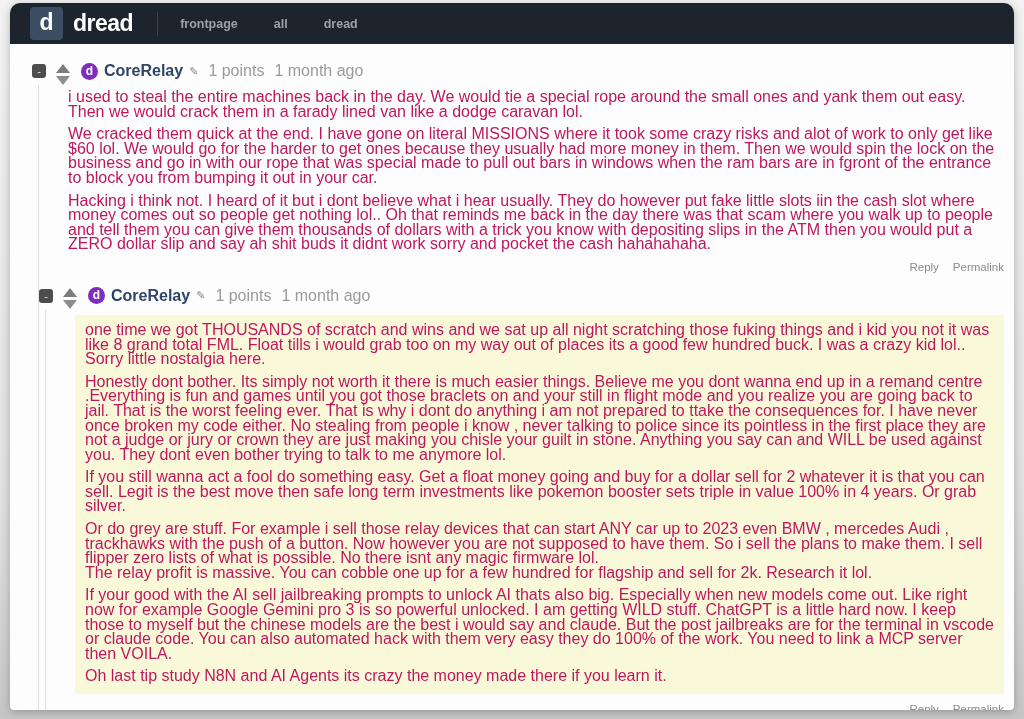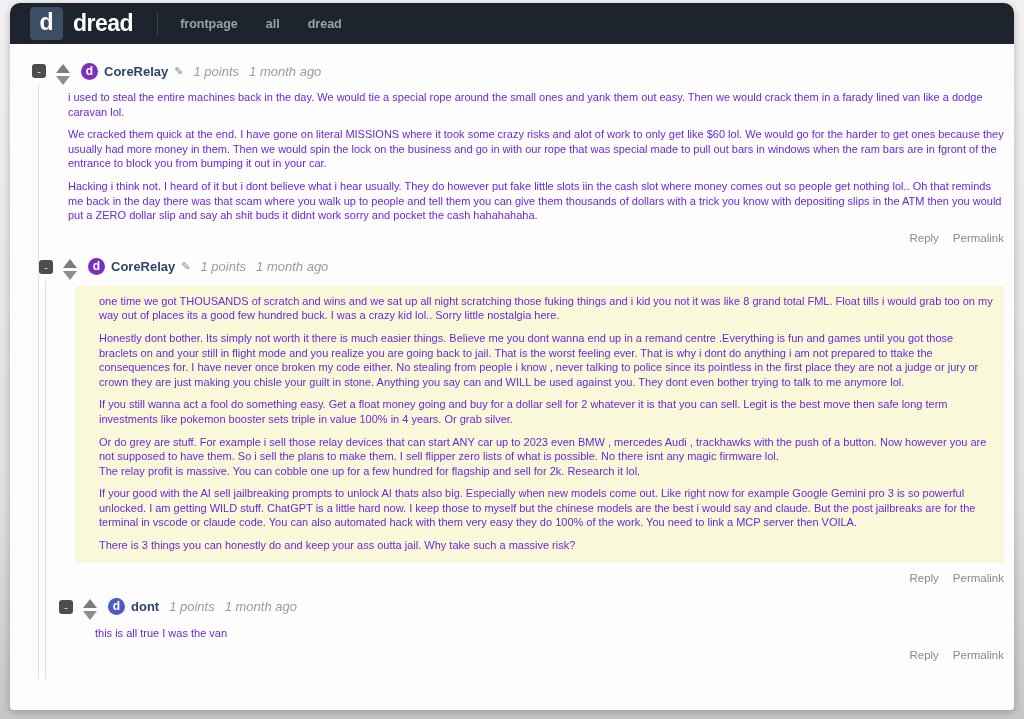--- a/index.html
+++ b/index.html
@@ -19,21 +19,21 @@
     padding:0 20px;
   }
   .logo-wrap { display:flex; align-items:center; gap:10px; cursor:pointer; }
   .logo-box {
     width:33px; height:33px; border-radius:4px; background:#3c4e63;
     color:#fff; font-weight:bold; font-size:23px; line-height:31px;
     text-align:center; display:inline-block;
   }
   .brand { color:#fff; font-size:23px; font-weight:800; letter-spacing:-0.5px; }
   .nav-divider { width:1px; height:24px; background:rgba(255,255,255,.14); margin:0 22px 0 24px; }
-  .nav-links { display:flex; gap:28px; }
+  .nav-links { display:flex; gap:36px; }
   .nav-link { color:#9aa1a9; font-size:12.5px; font-weight:600; text-decoration:none; cursor:pointer; }
   
   .main { padding:17px 10px 0 22px; }
   .comment { position:relative; }
   .thread-line { position:absolute; left:6px; top:24px; bottom:-18px; width:1px; background:#e0e0e0; }
   .c-header { display:flex; align-items:center; gap:6px; height:20px; }
   .collapse {
     width:14px; height:14px; background:#4d4d4d; border:none; border-radius:3px;
     color:#e6e6e6; font-size:11px; line-height:12px; text-align:center;
     cursor:pointer; flex:0 0 auto; padding:0;
@@ -41,26 +41,26 @@
   .votes { display:flex; flex-direction:column; align-items:center; gap:3px; margin:6px 5px 0 4px; }
   .arrow { width:0; height:0; cursor:pointer; }
   .arrow.up   { border-left:7px solid transparent; border-right:7px solid transparent; border-bottom:9px solid #7c7c7c; }
   .arrow.down { border-left:7px solid transparent; border-right:7px solid transparent; border-top:9px solid #8d8d8d; }
   .avatar {
     width:17px; height:17px; border-radius:50%; color:#fff; font-weight:bold;
     font-size:12px; line-height:17px; text-align:center; flex:0 0 auto; cursor:pointer;
   }
   .avatar.purple { background:#7d2ebd; }
   .avatar.blue   { background:#4a5cc5; }
-  .username { color:#2f4468; font-size:13px; font-weight:bold; text-decoration:none; cursor:pointer; }
+  .username { color:#2f4468; font-size:16px; font-weight:bold; text-decoration:none; cursor:pointer; }
   .pencil { color:#8b8b8b; font-size:11px; }
-  .meta { color:#9b9b9b; font-size:13px; margin-left:4px;font-style:italic; }
-  .c-body { margin:9px 0 0 36px; color:#6d28d9; font-size:11px; line-height:14.6px; }
+  .meta { color:#9b9b9b; font-size:16px; margin-left:4px; }
+  .c-body { margin:9px 0 0 36px; color:#be185d; font-size:16px; line-height:14.6px; }
   .c-body p { margin:0 0 8px 0; white-space:pre-line; }
-  .c-body.highlight { background:#f9f9da; border-radius:2px; padding:8px 10px 2px 24px; }
+  .c-body.highlight { background:#f9f9da; border-radius:2px; padding:8px 10px 2px 10px; }
   .c-actions { margin:9px 0 13px 36px; display:flex; gap:14px;justify-content:flex-end; }
   .c-actions a { color:#8a8a8a; font-size:11.5px; text-decoration:none; cursor:pointer; }
   .children-l1 { margin-left:7px; }
   .children-l2 { margin-left:20px; }
 </style>
 </head>
 <body>
 
 <div class="page">
 
@@ -118,21 +118,21 @@
             <span class="meta">1 points</span>
             <span class="meta">1 month ago</span>
           </div>
           <div class="c-body highlight">
             <p>one time we got THOUSANDS of scratch and wins and we sat up all night scratching those fuking things and i kid you not it was like 8 grand total FML. Float tills i would grab too on my way out of places its a good few hundred buck. I was a crazy kid lol.. Sorry little nostalgia here.</p>
             <p>Honestly dont bother. Its simply not worth it there is much easier things. Believe me you dont wanna end up in a remand centre .Everything is fun and games until you got those braclets on and your still in flight mode and you realize you are going back to jail. That is the worst feeling ever. That is why i dont do anything i am not prepared to ttake the consequences for. I have never once broken my code either. No stealing from people i know , never talking to police since its pointless in the first place they are not a judge or jury or crown they are just making you chisle your guilt in stone. Anything you say can and WILL be used against you. They dont even bother trying to talk to me anymore lol.</p>
             <p>If you still wanna act a fool do something easy. Get a float money going and buy for a dollar sell for 2 whatever it is that you can sell. Legit is the best move then safe long term investments like pokemon booster sets triple in value 100% in 4 years. Or grab silver.</p>
             <p>Or do grey are stuff. For example i sell those relay devices that can start ANY car up to 2023 even BMW , mercedes Audi , trackhawks with the push of a button. Now however you are not supposed to have them. So i sell the plans to make them. I sell flipper zero lists of what is possible. No there isnt any magic firmware lol.
 The relay profit is massive. You can cobble one up for a few hundred for flagship and sell for 2k. Research it lol.</p>
             <p>If your good with the AI sell jailbreaking prompts to unlock AI thats also big. Especially when new models come out. Like right now for example Google Gemini pro 3 is so powerful unlocked. I am getting WILD stuff. ChatGPT is a little hard now. I keep those to myself but the chinese models are the best i would say and claude. But the post jailbreaks are for the terminal in vscode or claude code. You can also automated hack with them very easy they do 100% of the work. You need to link a MCP server then VOILA.</p>
-            <p>There is 3 things you can honestly do and keep your ass outta jail. Why take such a massive risk?</p>
+            <p>Oh last tip study N8N and AI Agents its crazy the money made there if you learn it.</p>
           </div>
           <div class="c-actions">
             <a>Reply</a>
             <a>Permalink</a>
           </div>
 
           <div class="children-l2">
             <div class="comment">
               <div class="c-header">
                 <button class="collapse">-</button>

